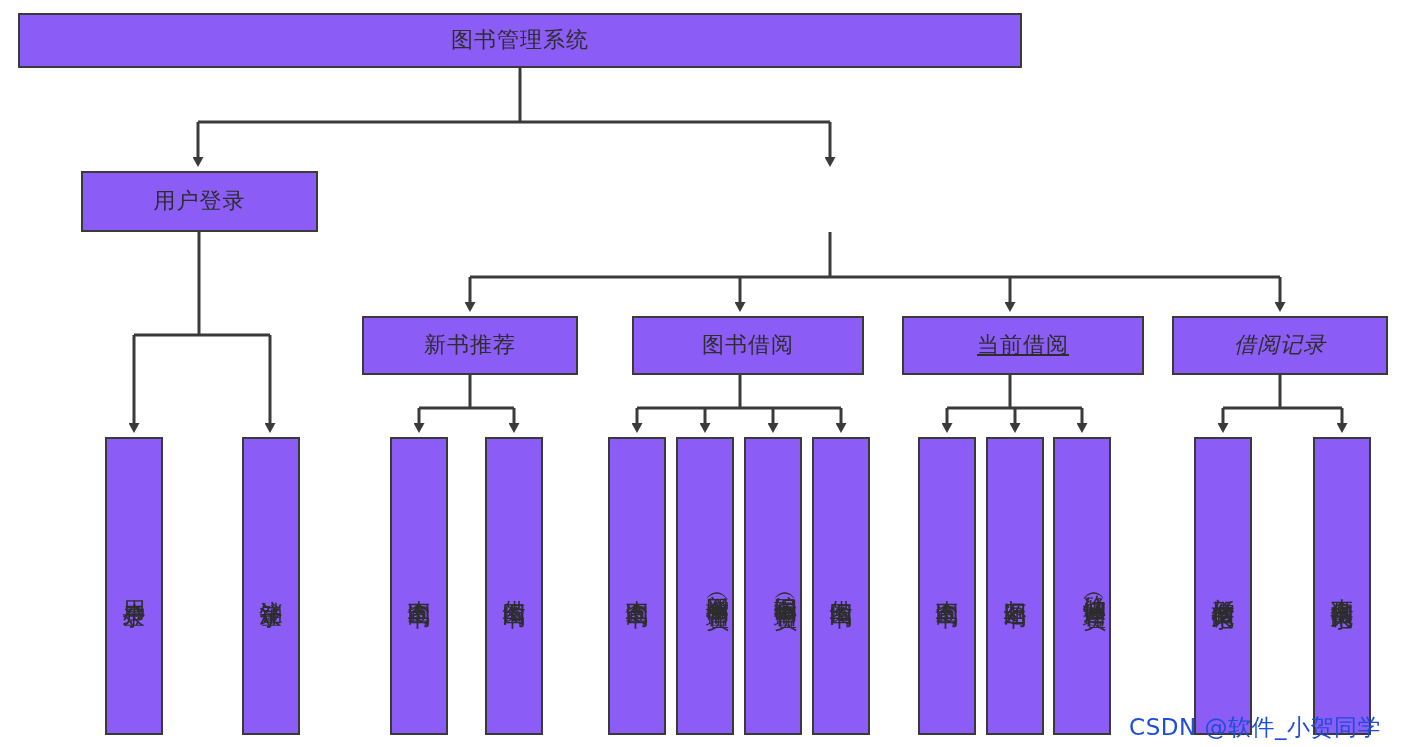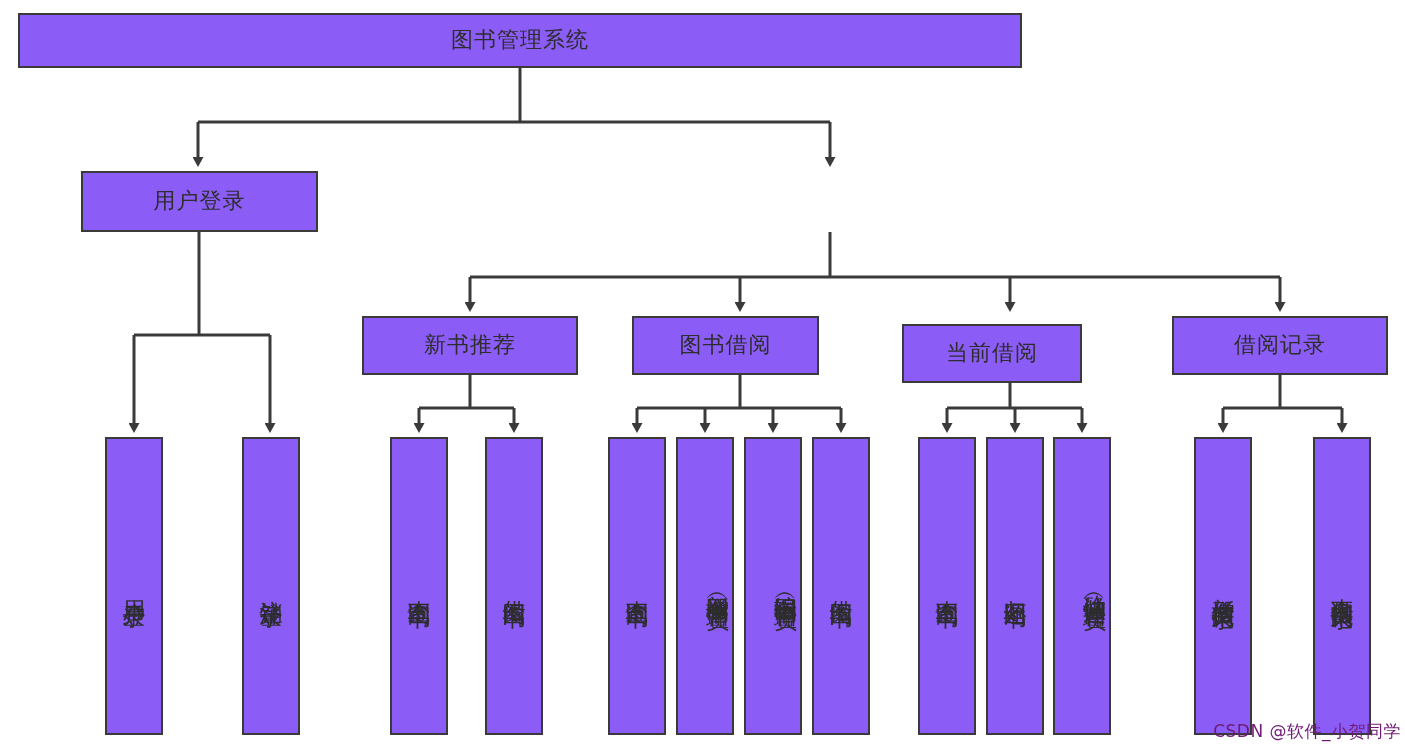--- a/index.html
+++ b/index.html
@@ -48,24 +48,24 @@
     letter-spacing: 2px;
     padding: 6px 0;
     align-items: flex-start;
     justify-content: center;
   }
   .node.vertical.centered {
     align-items: center;
   }
   .watermark {
     position: absolute;
-    right: 4px;
+    right: 24px;
     bottom: 4px;
-    font-size: 17px;
-    color: #701a75;
+    font-size: 23px;
+    color: #1d4ed8;
     white-space: nowrap;
     letter-spacing: 0.5px;
   }
 </style>
 </head>
 <body>
 
 <div id="canvas">
 
   <svg id="wires" viewBox="0 0 1405 747">
@@ -123,27 +123,27 @@
     <span>图书管理系统</span>
   </div>
 
   <div class="node horizontal" style="left:81px; top:171px; width:237px; height:61px;">
     <span>用户登录</span>
   </div>
 
   <div class="node horizontal" style="left:362px; top:316px; width:216px; height:59px;">
     <span>新书推荐</span>
   </div>
-  <div class="node horizontal" style="left:632px; top:316px; width:187px; height:59px;">
+  <div class="node horizontal" style="left:632px; top:316px; width:232px; height:59px;">
     <span>图书借阅</span>
   </div>
-  <div class="node horizontal" style="left:902px; top:324px; width:180px; height:59px;">
+  <div class="node horizontal" style="left:902px; top:316px; width:242px; height:59px;text-decoration:underline;">
     <span>当前借阅</span>
   </div>
-  <div class="node horizontal" style="left:1172px; top:316px; width:216px; height:59px;">
+  <div class="node horizontal" style="left:1172px; top:316px; width:216px; height:59px;font-style:italic;">
     <span>借阅记录</span>
   </div>
 
   <div class="node vertical centered" style="left:105px; top:437px; width:58px; height:298px;">
     <span>用户登录</span>
   </div>
   <div class="node vertical centered" style="left:242px; top:437px; width:58px; height:298px;">
     <span>注销登录</span>
   </div>
 

